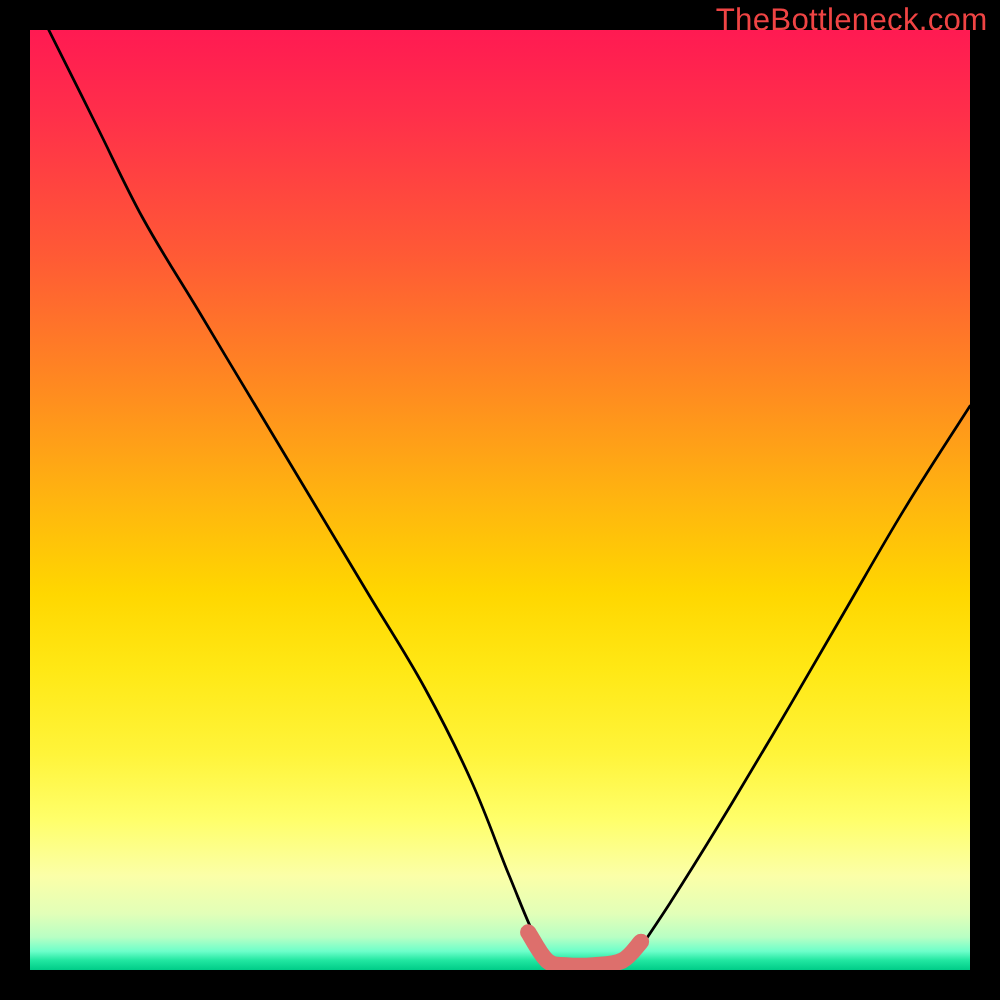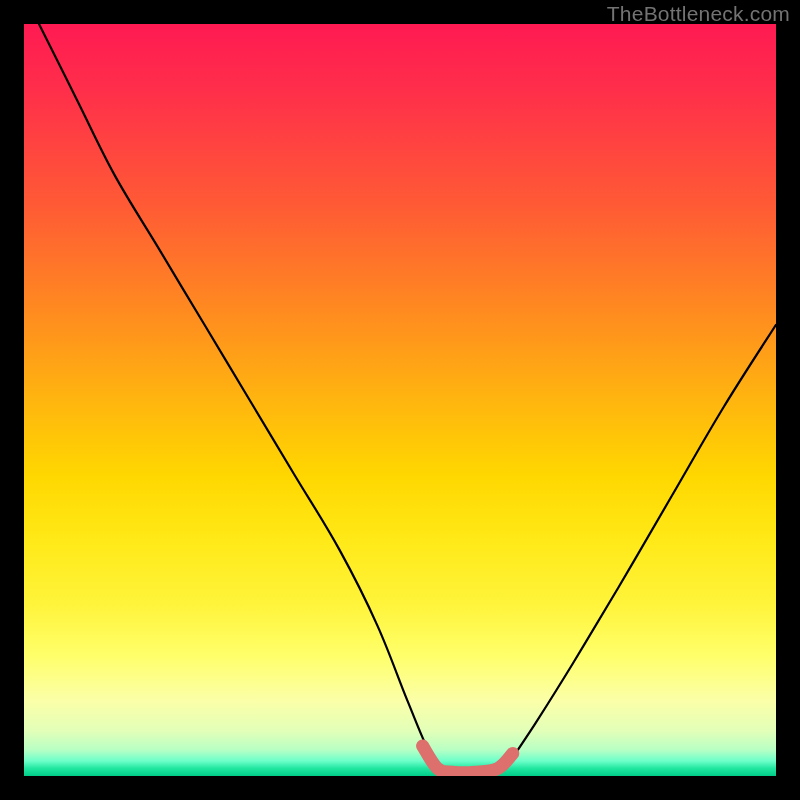--- a/index.html
+++ b/index.html
@@ -49,22 +49,22 @@
   .curve-svg {
     position: absolute;
     inset: 0;
     width: 100%;
     height: 100%;
   }
   .attribution {
     position: absolute;
     top: 2px;
     right: 10px;
-    color: #737373;
-    font-size: 21px;
+    color: #ef4444;
+    font-size: 25px;
     font-weight: 500;
     letter-spacing: 0.2px;
   }
 </style>
 </head>
 <body>
 
 <div class="frame">
   <div class="attribution">TheBottleneck.com</div>
   <div class="plot">

